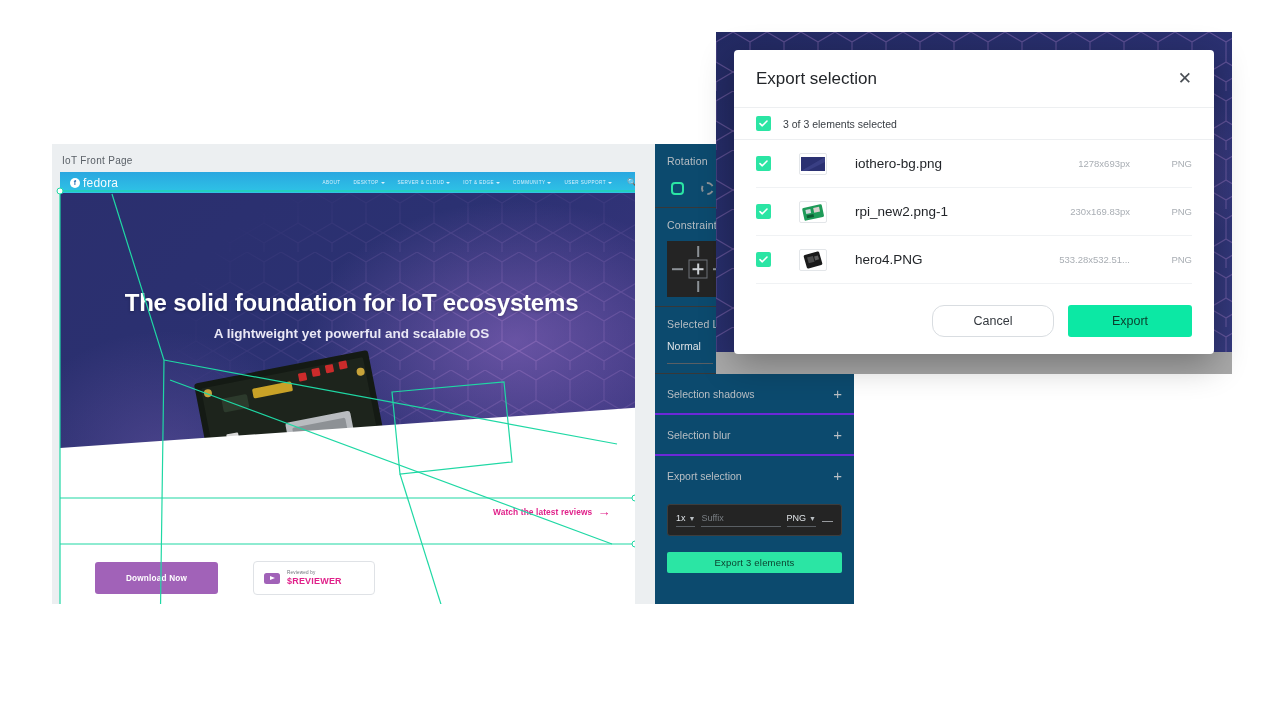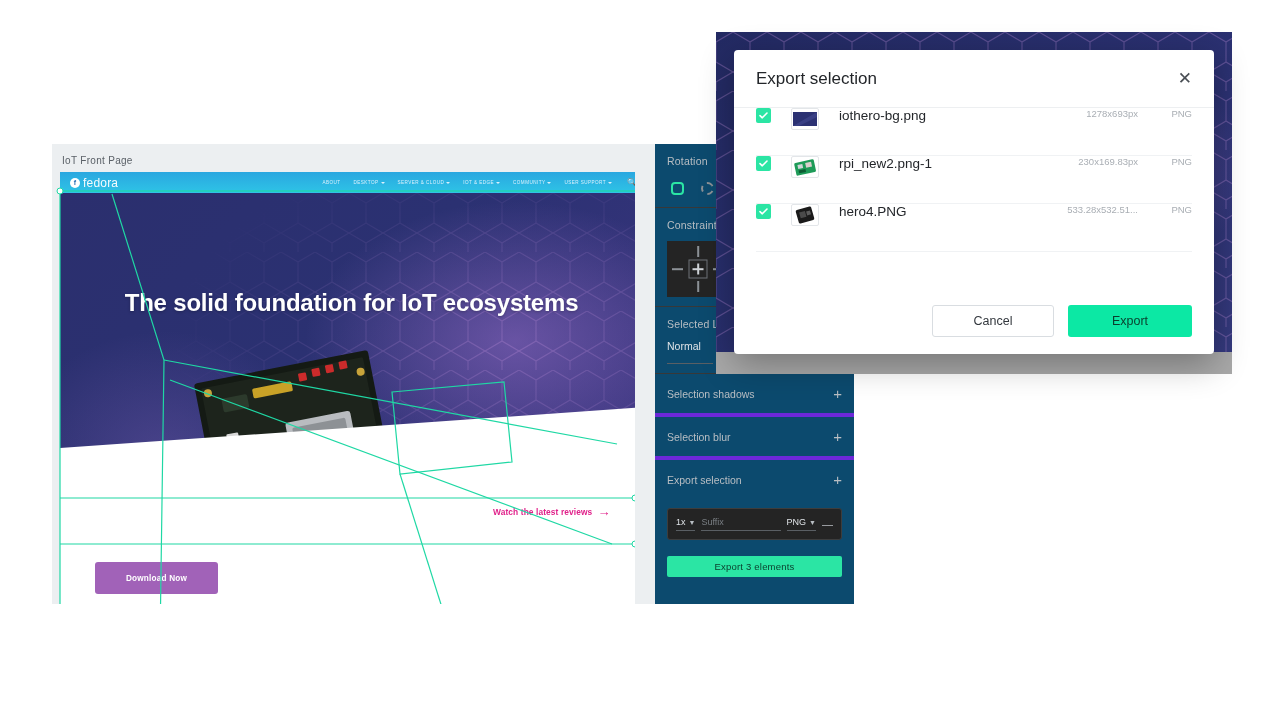--- a/index.html
+++ b/index.html
@@ -161,21 +161,21 @@
 
   .blend-row { margin-top: 10px; display: flex; gap: 10px; }
   .blend-val {
     font-size: 10.5px; color: #dfe3e7; padding-bottom: 11px;
     border-bottom: 1px solid #5a5f64; min-width: 46px;
   }
   .blend-fill { flex: 1; border-bottom: 1px solid #5a5f64; }
 
   .acc-row {
     display: flex; align-items: center; justify-content: space-between;
-    padding: 12px; border-bottom: 4px solid #6d28d9;
+    padding: 12px; border-bottom: 2px solid #6d28d9;
   }
   .acc-label { font-size: 10.5px; color: #b9bec3; }
   .acc-plus { font-size: 15px; color: #b9bec3; line-height: 1; }
 
   .export-cfg {
     margin: 9px 12px 16px 12px; height: 32px; background: #242424;
     border: 1px solid #3d3d3d; border-radius: 3px;
     display: flex; align-items: center; padding: 0 8px; gap: 6px;
   }
   .cfg-cell { display: flex; align-items: center; gap: 3px; border-bottom: 1px solid #5a5f64; padding-bottom: 3px; }
@@ -226,39 +226,39 @@
   }
   .cb {
     width: 15px; height: 15px; border-radius: 2px; background: #2be5a4;
     display: flex; align-items: center; justify-content: center; flex: none;
   }
   .cb svg { display: block; }
   .sel-text { font-size: 10.5px; color: #3b4046; }
 
   .dlg-list { padding: 0 22px; }
   .f-row {
-    height: 48px; display: flex; gap: 20px;
+    height: 48px; display: flex; align-items: center; gap: 28px;
     border-bottom: 1px solid #f0f2f4;
   }
   .f-thumb {
     width: 28px; height: 22px; border: 1px solid #e3e6e9; border-radius: 2px;
     background: #ffffff; display: flex; align-items: center; justify-content: center;
     overflow: hidden; flex: none;
   }
   .f-name { font-size: 13.5px; color: #23262a; }
   .f-dim { margin-left: auto; font-size: 9.5px; color: #a9aeb4; white-space: nowrap; }
   .f-fmt { width: 34px; text-align: right; font-size: 9.5px; color: #a9aeb4; }
 
   .dlg-actions {
     position: absolute; left: 0; right: 0; bottom: 0; height: 66px;
     display: flex; align-items: center; justify-content: flex-end; gap: 14px;
     padding: 0 22px;
   }
   .btn-cancel {
-    width: 122px; height: 32px; border: 1px solid #d9dde1; border-radius: 3px;
+    width: 122px; height: 32px; border: 1px solid #d9dde1; border-radius: 12px;
     background: #fff; color: #33383e; font-size: 12.5px;
     display: flex; align-items: center; justify-content: center;
   }
   .btn-export {
     width: 124px; height: 32px; border-radius: 3px; background: #0ce8a4;
     color: #0b3d2c; font-size: 12.5px;
     display: flex; align-items: center; justify-content: center;
   }
 </style>
 </head>
@@ -318,20 +318,21 @@
                 <stop offset="100%" stop-color="#fff" stop-opacity="0"></stop>
               </radialGradient>
               <mask id="hmask">
                   <rect width="583" height="330" fill="url(#hfade)"></rect>
                 </mask>
             </defs>
             <rect width="583" height="330" fill="url(#hex)" mask="url(#hmask)"></rect>
           </svg>
 
           <div class="hero-title">The solid foundation for IoT ecosystems</div>
+          <div class="hero-sub">A lightweight yet powerful and scalable OS</div>
 
           <svg class="board-big" viewBox="0 0 185 215">
             <rect x="4" y="4" width="177" height="207" rx="3" fill="#141a14"></rect>
             <rect x="10" y="10" width="165" height="195" rx="2" fill="#1d241c"></rect>
             <rect x="86" y="60" width="66" height="78" rx="3" fill="#b9bcc0"></rect>
             <rect x="92" y="66" width="54" height="66" rx="2" fill="#8d9195"></rect>
             <circle cx="119" cy="99" r="22" fill="#2b2f32"></circle>
             <circle cx="119" cy="99" r="9" fill="#4b5054"></circle>
             <rect x="20" y="120" width="52" height="40" rx="2" fill="#0d0f0d"></rect>
             <rect x="22" y="165" width="58" height="30" rx="2" fill="#101310"></rect>
@@ -383,20 +384,27 @@
 
           <div class="wedge"></div>
         </div>
 
         <div class="hero-lower">
           <div class="watch-link">
             <span>Watch the latest reviews</span>
             <span class="watch-arrow">→</span>
           </div>
           <div class="dl-btn">Download Now</div>
+          <div class="rev-badge">
+            <div class="yt-mark"></div>
+            <div class="rev-txt">
+              <div class="rev-small">Reviewed by</div>
+              <div class="rev-big">$REVIEWER</div>
+            </div>
+          </div>
         </div>
 
       </div>
 
       <svg class="sel-svg" viewBox="0 0 583 460">
         <g stroke="#1fd8a4" stroke-width="1.2" fill="none">
           <rect x="8" y="47" width="583" height="455"></rect>
           <path d="M60 50 L112 216 L108 500"></path>
           <path d="M112 216 L565 300"></path>
           <path d="M8 354 L591 354"></path>
@@ -507,20 +515,28 @@
     <div class="mp-grey"></div>
   </div>
 
   <div class="dialog">
 
     <div class="dlg-head">
       <div class="dlg-title">Export selection</div>
       <div class="dlg-close">✕</div>
     </div>
 
+    <div class="dlg-selrow">
+      <div class="cb">
+        <svg width="9" height="7" viewBox="0 0 9 7">
+            <path d="M1 3.6 L3.3 5.8 L8 1" fill="none" stroke="#ffffff" stroke-width="1.6" stroke-linecap="round" stroke-linejoin="round"></path>
+          </svg>
+      </div>
+      <div class="sel-text">3 of 3 elements selected</div>
+    </div>
 
     <div class="dlg-list">
 
       <div class="f-row">
         <div class="cb">
           <svg width="9" height="7" viewBox="0 0 9 7">
               <path d="M1 3.6 L3.3 5.8 L8 1" fill="none" stroke="#ffffff" stroke-width="1.6" stroke-linecap="round" stroke-linejoin="round"></path>
             </svg>
         </div>
         <div class="f-thumb">

